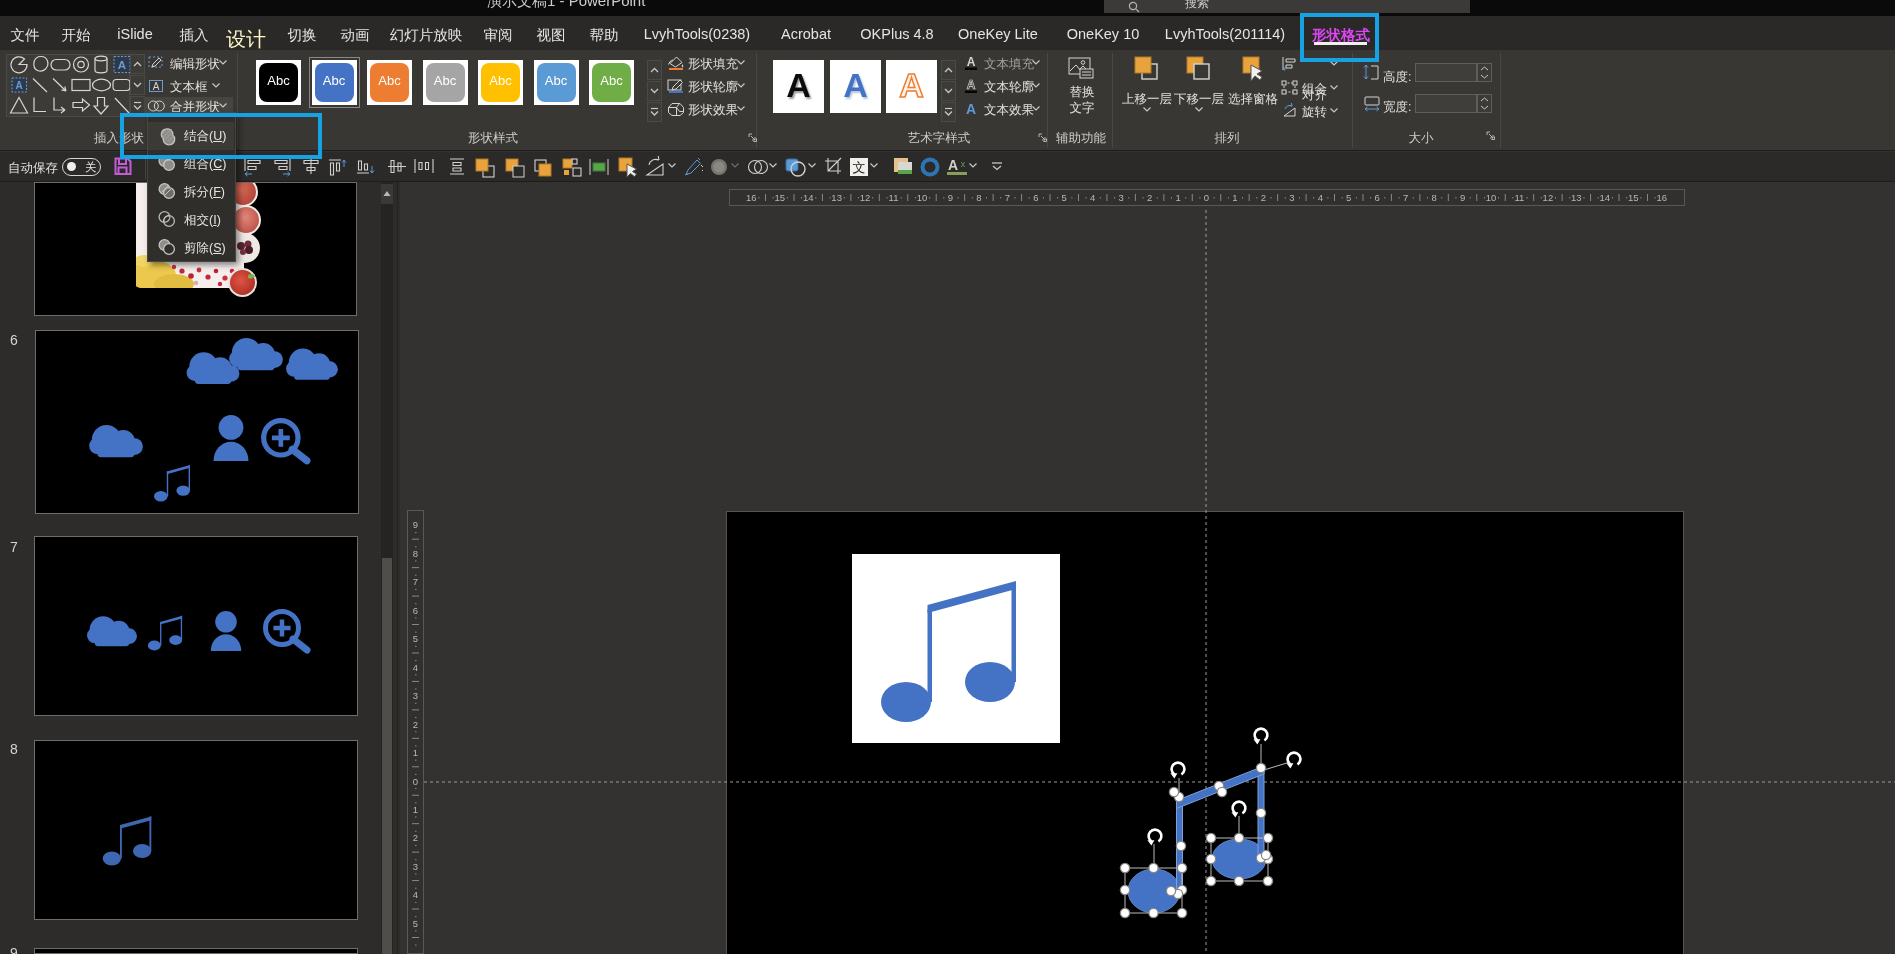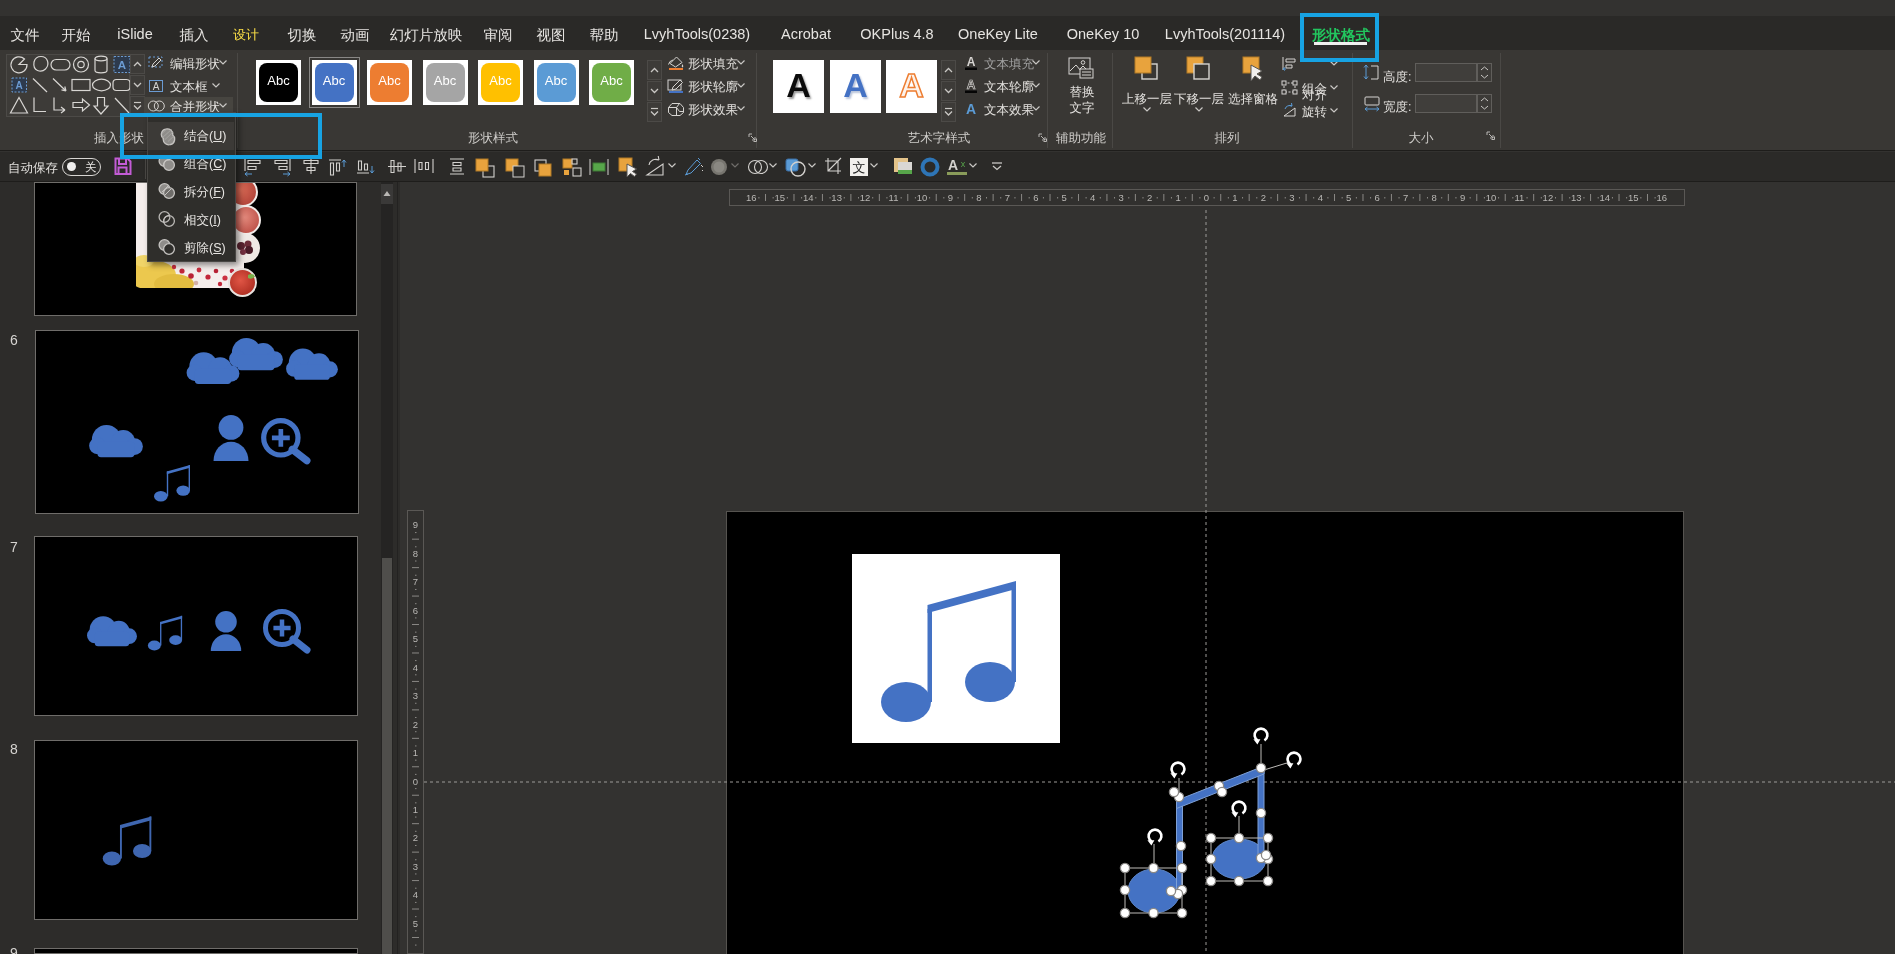--- a/index.html
+++ b/index.html
@@ -3,39 +3,48 @@
 <style>
 *{margin:0;padding:0;box-sizing:border-box;}
 body{font-family:"Liberation Sans",sans-serif;background:#1a1a1a;}
 #app{position:relative;width:1895px;height:954px;overflow:hidden;background:#333230;}
 u{text-decoration:underline;}
 </style></head>
 <body>
 <div id="app">
 <div style="position:absolute;left:0px;top:50px;width:1895px;height:101px;background:#393734;border-bottom:1px solid #1e1d1b;"></div>
     <div style="position:absolute;left:0px;top:152px;width:1895px;height:30px;background:#2b2a28;border-bottom:1px solid #1e1d1b;"></div>
+    <div style="position:absolute;left:0px;top:0px;width:1895px;height:16px;background:#0a0a0a;overflow:hidden;">
+      <div style="position:absolute;left:487px;top:-8px;font-size:15px;color:#cfcdca;font-weight:400;letter-spacing:0;white-space:nowrap;">演示文稿1 - PowerPoint</div>
+      <div style="position:absolute;left:1104px;top:0px;width:366px;height:13px;background:#3b3a38;"></div>
+      <svg style="position:absolute;left:1128px;top:1px" width="12" height="12" viewBox="0 0 12 12">
+        <circle cx="5" cy="5" r="3.6" stroke="#b5b3b0" fill="none" stroke-width="1.2"></circle>
+        <path d="M7.8 7.8 L11 11" stroke="#b5b3b0" stroke-width="1.2"></path>
+      </svg>
+      <div style="position:absolute;left:1185px;top:-5px;font-size:12px;color:#cccac7;font-weight:400;letter-spacing:0;white-space:nowrap;">搜索</div>
+    </div>
     <div style="position:absolute;left:0px;top:16px;width:1895px;height:34px;background:#2a2927;"></div>
     <div style="position:absolute;left:25px;transform:translateX(-50%);top:26px;font-size:14.5px;color:#e6e4e1;font-weight:400;letter-spacing:0;white-space:nowrap;">文件</div>
     <div style="position:absolute;left:76px;transform:translateX(-50%);top:26px;font-size:14.5px;color:#e6e4e1;font-weight:400;letter-spacing:0;white-space:nowrap;">开始</div>
     <div style="position:absolute;left:135px;transform:translateX(-50%);top:26px;font-size:14.5px;color:#e6e4e1;font-weight:400;letter-spacing:0;white-space:nowrap;">iSlide</div>
     <div style="position:absolute;left:194px;transform:translateX(-50%);top:26px;font-size:14.5px;color:#e6e4e1;font-weight:400;letter-spacing:0;white-space:nowrap;">插入</div>
-    <div style="position:absolute;left:246px;transform:translateX(-50%);top:26px;font-size:13px;color:#fde047;font-weight:400;letter-spacing:0;white-space:nowrap;">设计</div>
+    <div style="position:absolute;left:246px;transform:translateX(-50%);top:26px;font-size:20px;color:#fef9c3;font-weight:400;letter-spacing:0;white-space:nowrap;">设计</div>
     <div style="position:absolute;left:302px;transform:translateX(-50%);top:26px;font-size:14.5px;color:#e6e4e1;font-weight:400;letter-spacing:0;white-space:nowrap;">切换</div>
     <div style="position:absolute;left:355px;transform:translateX(-50%);top:26px;font-size:14.5px;color:#e6e4e1;font-weight:400;letter-spacing:0;white-space:nowrap;">动画</div>
     <div style="position:absolute;left:426px;transform:translateX(-50%);top:26px;font-size:14.5px;color:#e6e4e1;font-weight:400;letter-spacing:0;white-space:nowrap;">幻灯片放映</div>
     <div style="position:absolute;left:498px;transform:translateX(-50%);top:26px;font-size:14.5px;color:#e6e4e1;font-weight:400;letter-spacing:0;white-space:nowrap;">审阅</div>
     <div style="position:absolute;left:551px;transform:translateX(-50%);top:26px;font-size:14.5px;color:#e6e4e1;font-weight:400;letter-spacing:0;white-space:nowrap;text-align:center;">视图</div>
     <div style="position:absolute;left:604px;transform:translateX(-50%);top:26px;font-size:14.5px;color:#e6e4e1;font-weight:400;letter-spacing:0;white-space:nowrap;">帮助</div>
     <div style="position:absolute;left:697px;transform:translateX(-50%);top:26px;font-size:14.5px;color:#e6e4e1;font-weight:400;letter-spacing:0;white-space:nowrap;">LvyhTools(0238)</div>
     <div style="position:absolute;left:806px;transform:translateX(-50%);top:26px;font-size:14.5px;color:#e6e4e1;font-weight:400;letter-spacing:0;white-space:nowrap;">Acrobat</div>
     <div style="position:absolute;left:897px;transform:translateX(-50%);top:26px;font-size:14.5px;color:#e6e4e1;font-weight:400;letter-spacing:0;white-space:nowrap;">OKPlus 4.8</div>
     <div style="position:absolute;left:998px;transform:translateX(-50%);top:26px;font-size:14.5px;color:#e6e4e1;font-weight:400;letter-spacing:0;white-space:nowrap;">OneKey Lite</div>
     <div style="position:absolute;left:1103px;transform:translateX(-50%);top:26px;font-size:14.5px;color:#e6e4e1;font-weight:400;letter-spacing:0;white-space:nowrap;">OneKey 10</div>
     <div style="position:absolute;left:1225px;transform:translateX(-50%);top:26px;font-size:14.5px;color:#e6e4e1;font-weight:400;letter-spacing:0;white-space:nowrap;">LvyhTools(201114)</div>
-    <div style="position:absolute;left:1341px;transform:translateX(-50%);top:26px;font-size:14.5px;color:#22c55e;font-weight:700;letter-spacing:0;white-space:nowrap;">形状格式</div>
+    <div style="position:absolute;left:1341px;transform:translateX(-50%);top:26px;font-size:14.5px;color:#d946ef;font-weight:700;letter-spacing:0;white-space:nowrap;">形状格式</div>
     <div style="position:absolute;left:1314px;top:42px;width:53px;height:3px;background:#f0efee;"></div>
     <div style="position:absolute;left:237px;top:53px;width:1px;height:95px;background:#4a4845;"></div>
     <div style="position:absolute;left:756px;top:53px;width:1px;height:95px;background:#4a4845;"></div>
     <div style="position:absolute;left:1047px;top:53px;width:1px;height:95px;background:#4a4845;"></div>
     <div style="position:absolute;left:1112px;top:53px;width:1px;height:95px;background:#4a4845;"></div>
     <div style="position:absolute;left:1352px;top:53px;width:1px;height:95px;background:#4a4845;"></div>
     <div style="position:absolute;left:1500px;top:53px;width:1px;height:95px;background:#4a4845;"></div>
     <div style="position:absolute;left:119px;transform:translateX(-50%);top:130px;font-size:12.5px;color:#cfcdca;font-weight:400;letter-spacing:0;white-space:nowrap;">插入形状</div>
     <div style="position:absolute;left:493px;transform:translateX(-50%);top:130px;font-size:12.5px;color:#cfcdca;font-weight:400;letter-spacing:0;white-space:nowrap;">形状样式</div>
     <div style="position:absolute;left:900px;transform:translateX(-50%);top:130px;font-size:12.5px;color:#cfcdca;font-weight:400;letter-spacing:0;white-space:nowrap;margin-left:39px;">艺术字样式</div>

